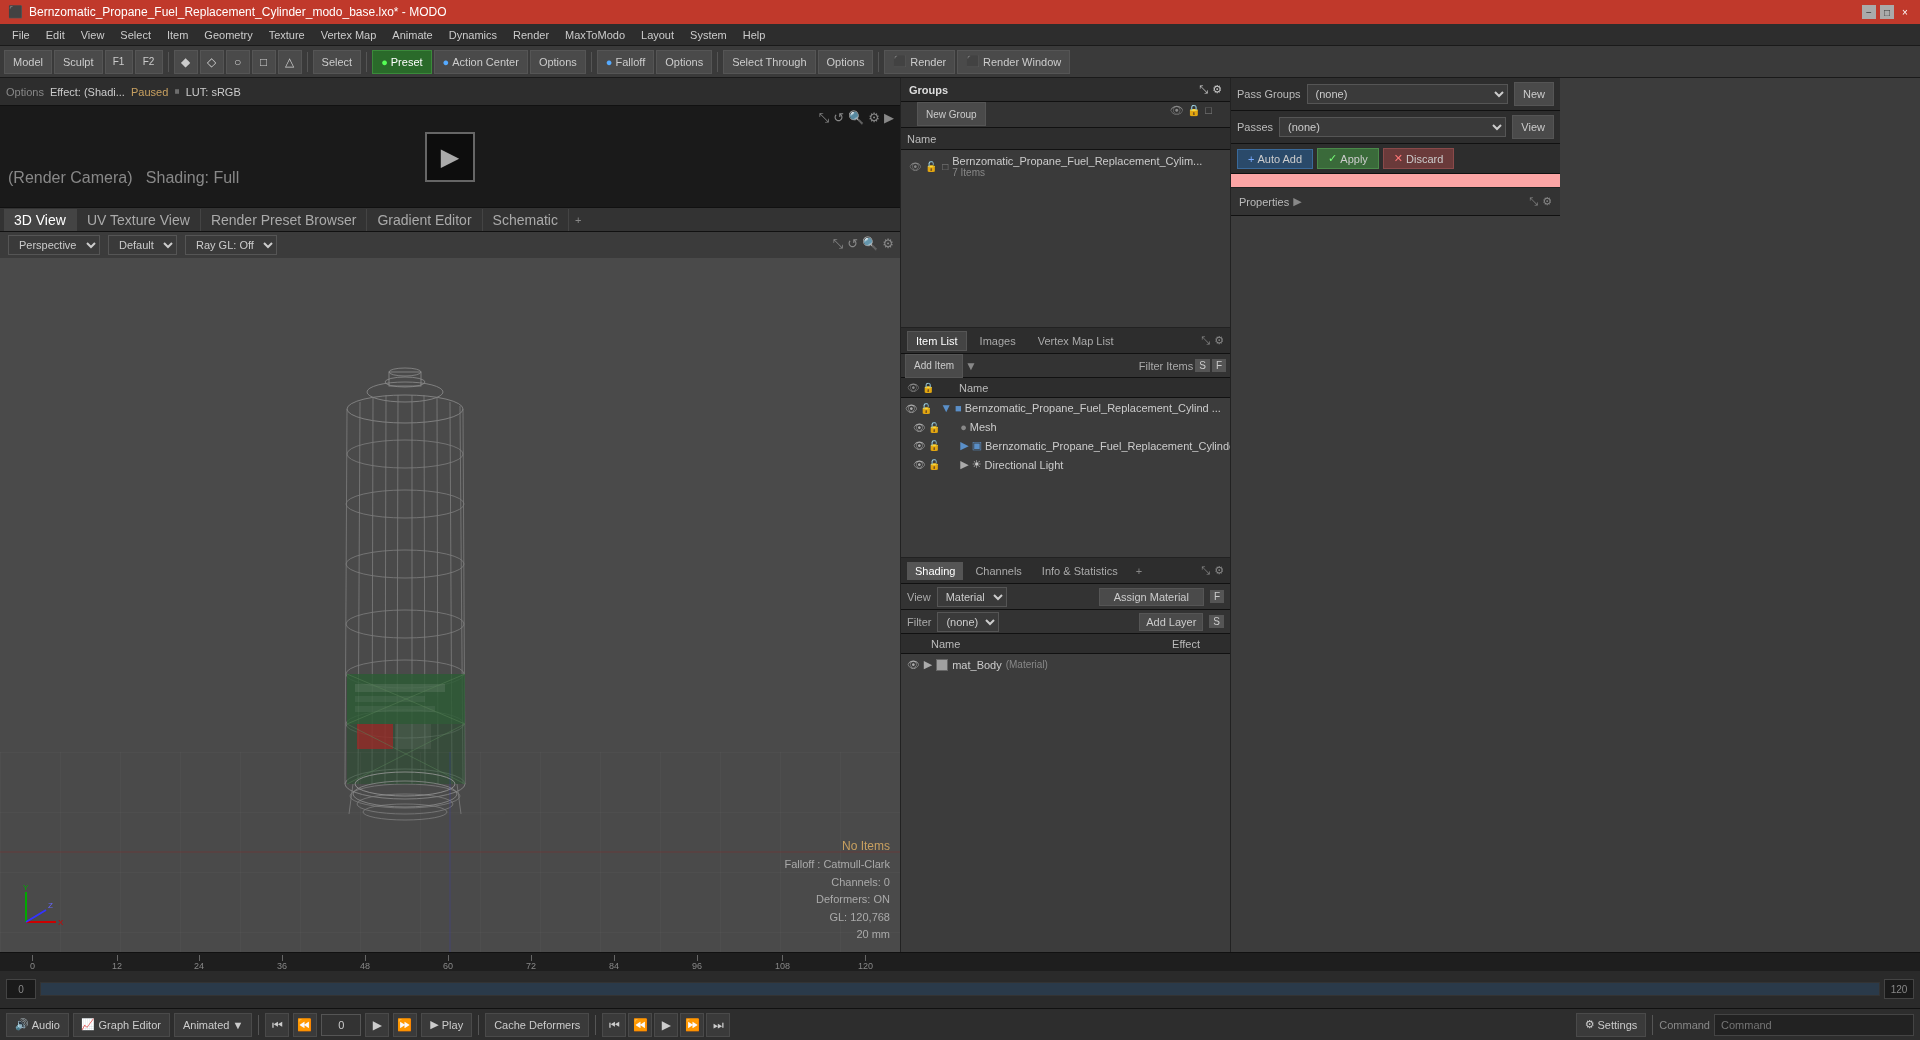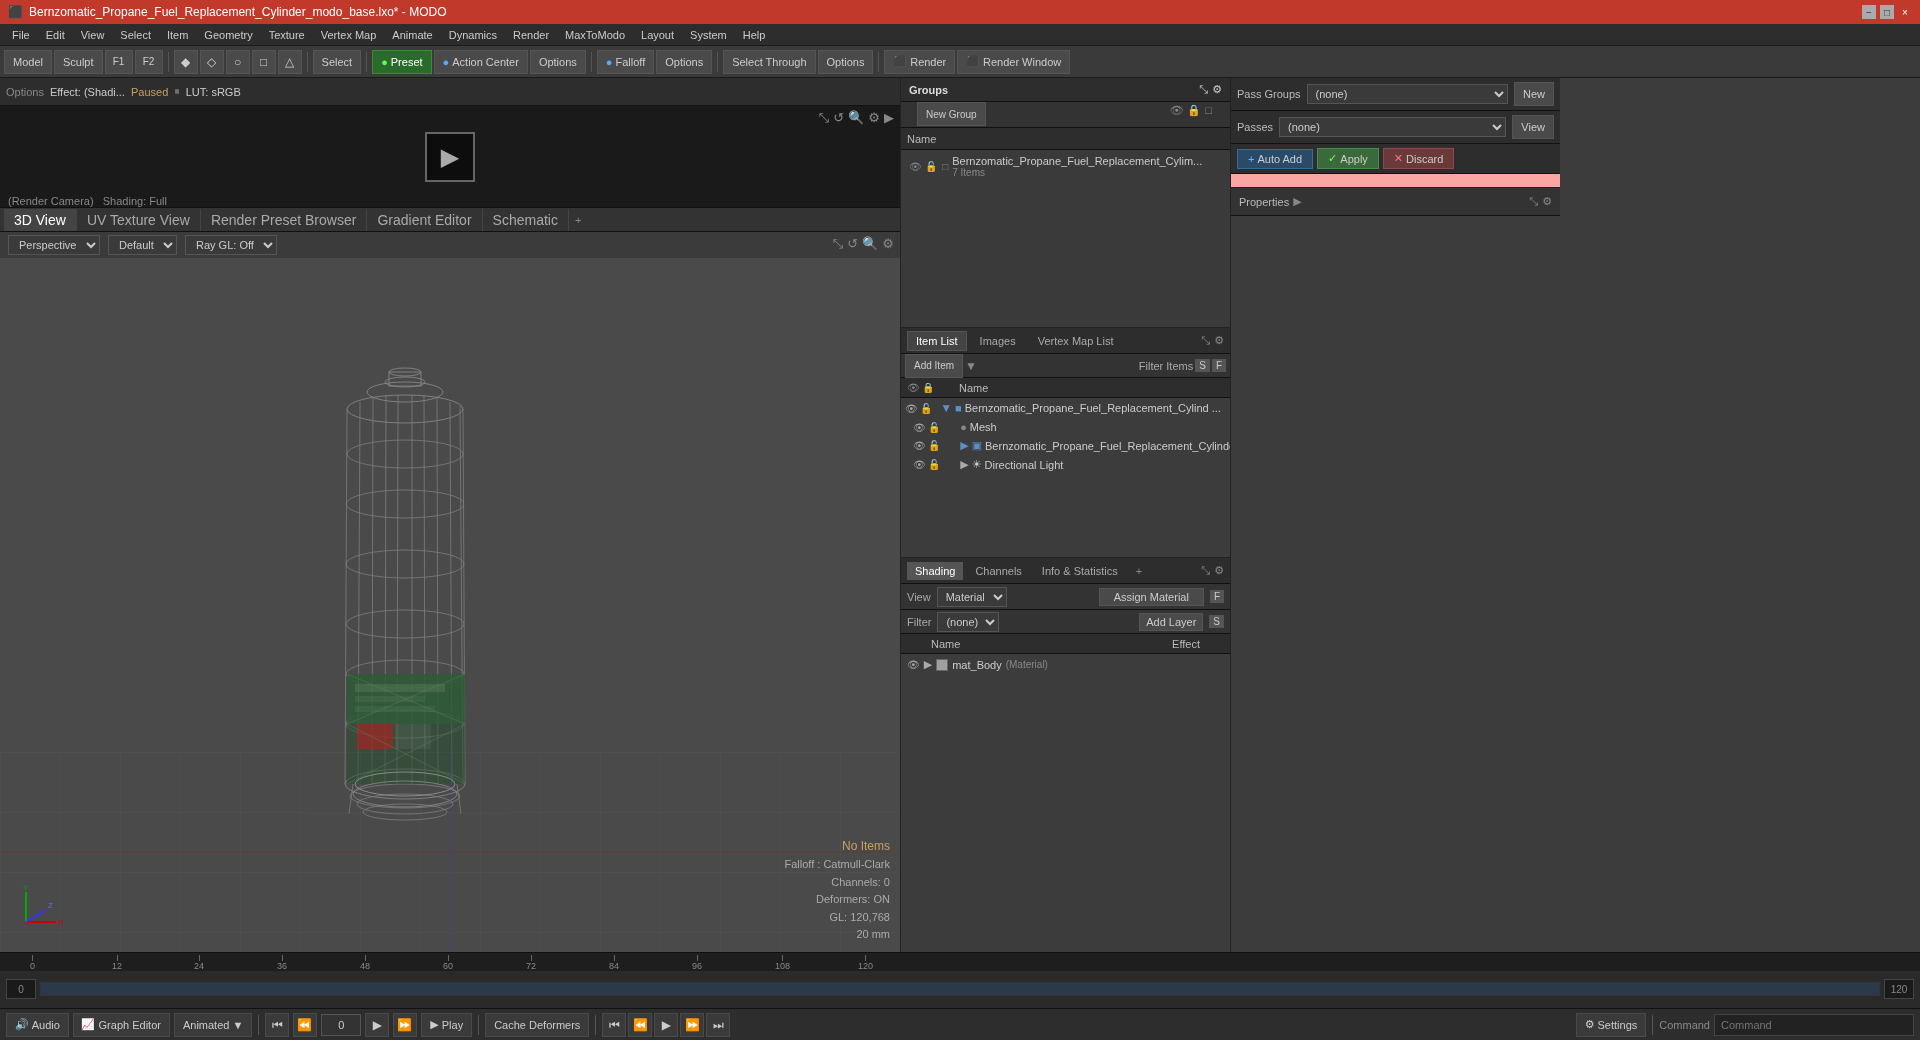--- a/index.html
+++ b/index.html
@@ -666,21 +666,21 @@
       </div>
       <div id="preview-content">
         <div id="play-button">▶</div>
         <div id="preview-icons">
           <span>⤡</span>
           <span>↺</span>
           <span>🔍</span>
           <span>⚙</span>
           <span>▶</span>
         </div>
-        <div style="position:absolute;bottom:0;left:8px;font-size:11px;color:#888;">
+        <div style="position:absolute;bottom:20px;left:8px;font-size:16px;color:#888;">
           <span>(Render Camera)</span> &nbsp;
           <span>Shading: Full</span>
         </div>
       </div>
     </div>
 
     <div id="viewport-tabs">
       <span class="vtab active">3D View</span>
       <span class="vtab">UV Texture View</span>
       <span class="vtab">Render Preset Browser</span>

